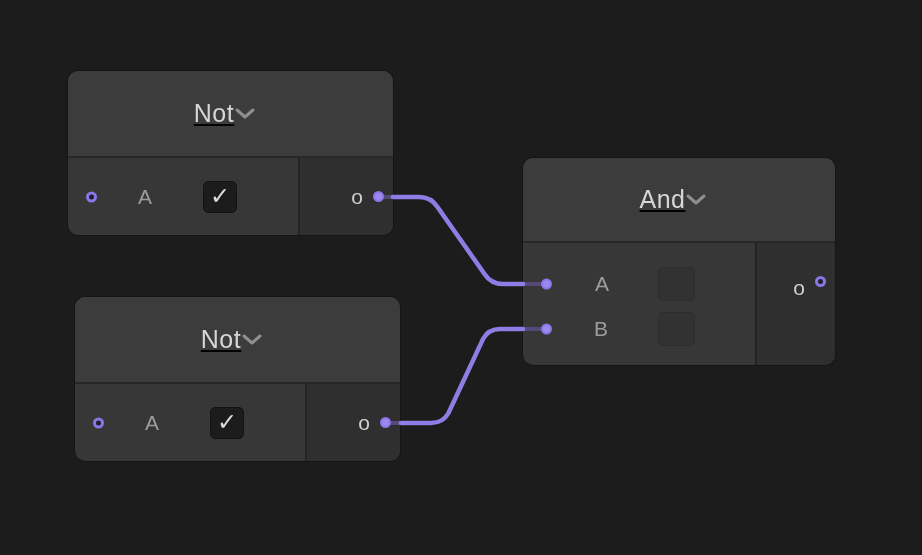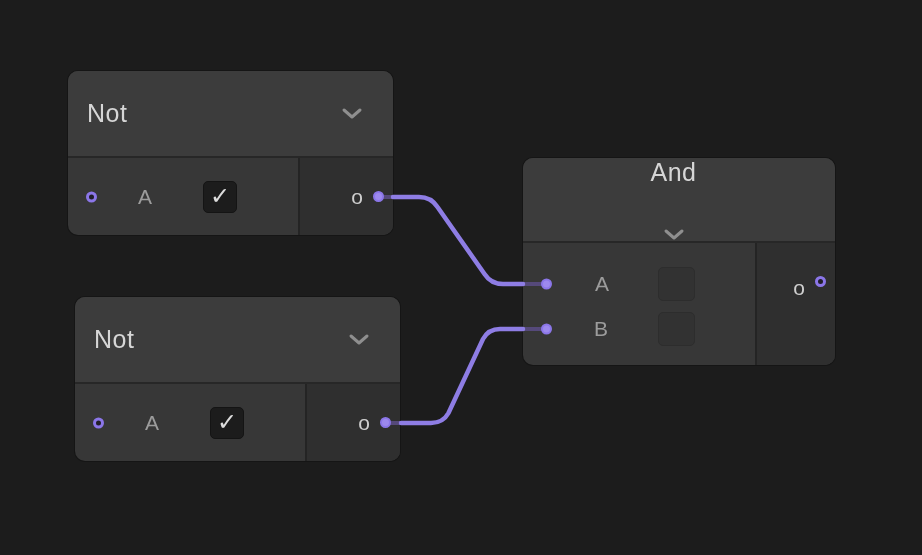--- a/index.html
+++ b/index.html
@@ -5,25 +5,25 @@
   html,body{margin:0;padding:0;background:#1c1c1c;}
   *{box-sizing:border-box;}
   body{font-family:"Liberation Sans","DejaVu Sans",sans-serif;}
 
   .canvas{position:relative;width:922px;height:555px;background:#1c1c1c;overflow:hidden;}
 
   
   .wire-layer{position:absolute;left:0;top:0;z-index:5;pointer-events:none;}
 
   .node{position:absolute;border-radius:10px;background:#373737;box-shadow:0 0 0 1px rgba(0,0,0,.25);}
-  .node-header{display:flex;align-items:center;justify-content:space-between;
+  .node-header{display:flex;align-items:center;justify-content:center;
     background:#3c3c3c;border-bottom:2px solid #272727;border-radius:10px 10px 0 0;
-    padding:0 30px 0 19px;}
+    padding:0 30px 0 19px;text-decoration:underline;}
   .node.not .node-header{height:87px;}
-  .node.and .node-header{height:85px;flex-direction:column;}
+  .node.and .node-header{height:85px;}
   .node-title{font-size:25px;color:#d6d6d6;letter-spacing:.5px;}
   .chev{flex:0 0 auto;}
 
   .node-body{display:flex;position:relative;}
   .node.not .node-body{height:77px;}
   .node.and .node-body{height:122px;}
 
   .sec-left{position:relative;flex:1 1 auto;border-radius:0 0 0 10px;}
   .sec-right{position:relative;flex:0 0 auto;background:#2f2f2f;border-left:2px solid #242424;
     border-radius:0 0 10px 0;display:flex;align-items:center;justify-content:flex-end;

